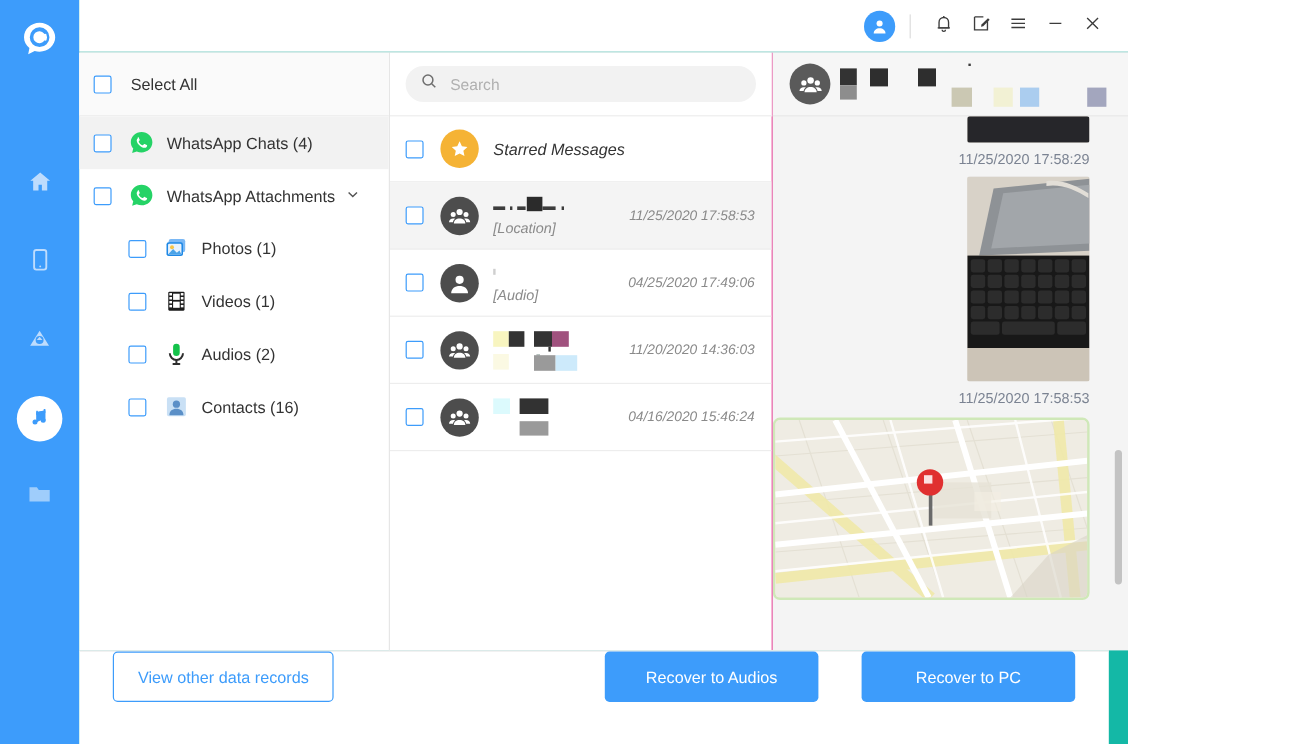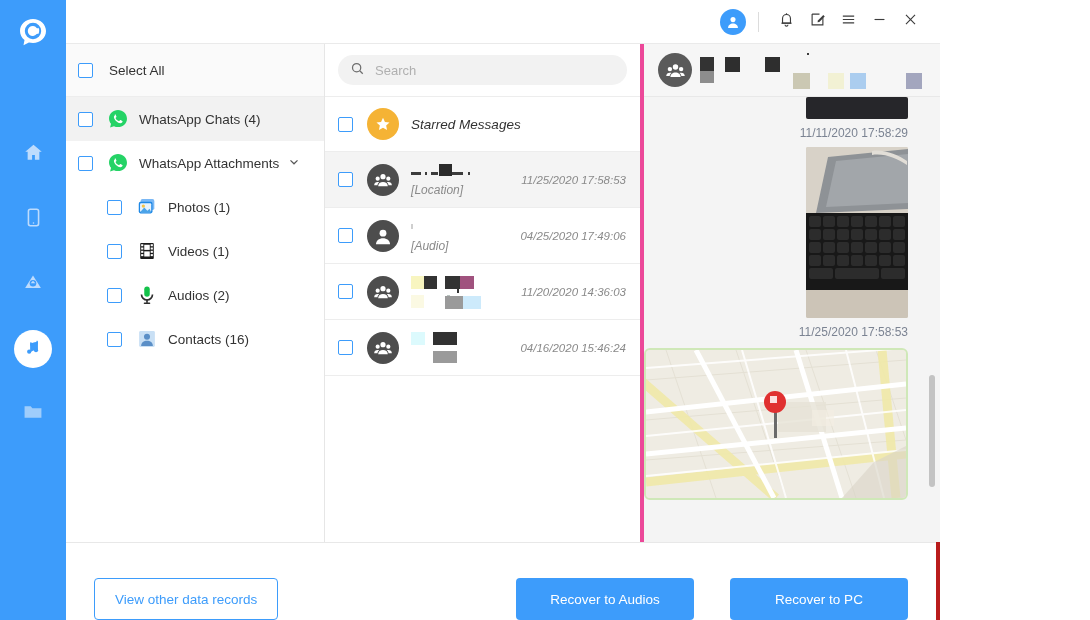--- a/index.html
+++ b/index.html
@@ -5,21 +5,21 @@
   * { box-sizing: border-box; margin: 0; padding: 0; }
   html, body {
     width: 1090px; height: 620px;
     font-family: "Liberation Sans", sans-serif;
     background: #ffffff;
     overflow: hidden;
   }
   .app {
     position: relative;
     width: 940px; height: 620px;
-    background: #b91c1c;
+    background: #14b8a6;
     overflow: hidden;
   }
 
   
   .rail {
     position: absolute; left: 0; top: 0;
     width: 66px; height: 620px;
     background: #3d9cfb;
     display: flex; flex-direction: column; align-items: center;
   }
@@ -81,21 +81,21 @@
   .tree-ico { width: 22px; height: 22px; margin-left: 14px; flex: none;
     display: flex; align-items: center; justify-content: center; }
   .tree-lbl { margin-left: 10px; white-space: nowrap; }
   .tree-row.sub .tree-lbl { color: #333; }
   .chev { margin-left: 9px; color: #666; font-size: 11px; }
   .select-all-lbl { margin-left: 16px; font-size: 13.5px; color: #333; }
 
   
   .pane-list {
     width: 331px; background: #ffffff;
-    border-right: 4px solid #ec4899;
+    border-right: 1px solid #ec4899;
     display: flex; flex-direction: column;
   }
   .search-wrap {
     height: 53px; display: flex; align-items: center; padding: 0 13px;
     border-bottom: 1px solid #ededed; background: #fff;
   }
   .search-pill {
     flex: 1; height: 30px; border-radius: 15px; background: #f2f2f2;
     display: flex; align-items: center; padding: 0 12px; gap: 10px;
     cursor: text;
@@ -148,23 +148,23 @@
     width: 264px; height: 152px; border: 2px solid #cfe8b8; border-radius: 6px;
     overflow: hidden; position: relative; background: #efeade; margin-top: 2px;
   }
   .scrollbar {
     position: absolute; right: 5px; width: 6px; border-radius: 3px;
     background: #c3c3c3;
   }
 
   
   .footer {
-    position: absolute; left: 66px; right: 4px; bottom: 0; height: 78px;
+    position: absolute; left: 66px; right: 16px; bottom: 0; height: 78px;
     background: #ffffff; border-top: 1px solid #e8e8e8;
-    display: flex; align-items: flex-end; padding: 0 28px 0 28px;
+    display: flex; align-items: flex-start; padding: 0 28px 0 28px;
   }
   .btn-outline {
     height: 42px; padding: 0 20px; border: 1px solid #3d9cfb; border-radius: 4px;
     background: #fff; color: #3d9cfb; font-size: 13.5px; cursor: pointer;
     font-family: "Liberation Sans", sans-serif;
   }
   .btn-primary {
     height: 42px; min-width: 178px; border: none; border-radius: 4px;
     background: #3d9cfb; color: #fff; font-size: 13.5px; cursor: pointer;
     font-family: "Liberation Sans", sans-serif;
@@ -543,21 +543,21 @@
 
           <div class="photo-clip" style="height:22px;margin-top:0;">
             <svg width="102" height="96" viewBox="0 0 102 96" style="display:block;margin-top:-74px;">
               <rect width="102" height="96" fill="#c9c0b4"></rect>
               <path d="M0 62 L102 40 L102 96 L0 96Z" fill="#26262a"></path>
               <path d="M0 58 L102 34 L102 44 L0 68Z" fill="#b9b0a2"></path>
               <rect y="0" width="102" height="58" fill="#d6cfc4"></rect>
             </svg>
           </div>
 
-          <div class="msg-time">11/11/2020 17:58:29</div>
+          <div class="msg-time">11/25/2020 17:58:29</div>
 
           <div class="photo-clip" style="height:171px;">
             <svg width="102" height="171" viewBox="0 0 102 171" style="display:block;">
               <rect width="102" height="171" fill="#cfc7bb"></rect>
               <rect y="0" width="102" height="66" fill="#d8d2c8"></rect>
               <path d="M22 10 L102 2 L102 62 L10 66 Z" fill="#8e9296"></path>
               <path d="M30 14 L102 7 L102 56 L20 60 Z" fill="#a2a6aa"></path>
               <path d="M66 4 C78 2 92 8 101 14 L101 18 C90 11 78 6 66 8 Z" fill="#e2ded7"></path>
               <rect y="66" width="102" height="77" fill="#181818"></rect>
               <g fill="#2c2c2c">

